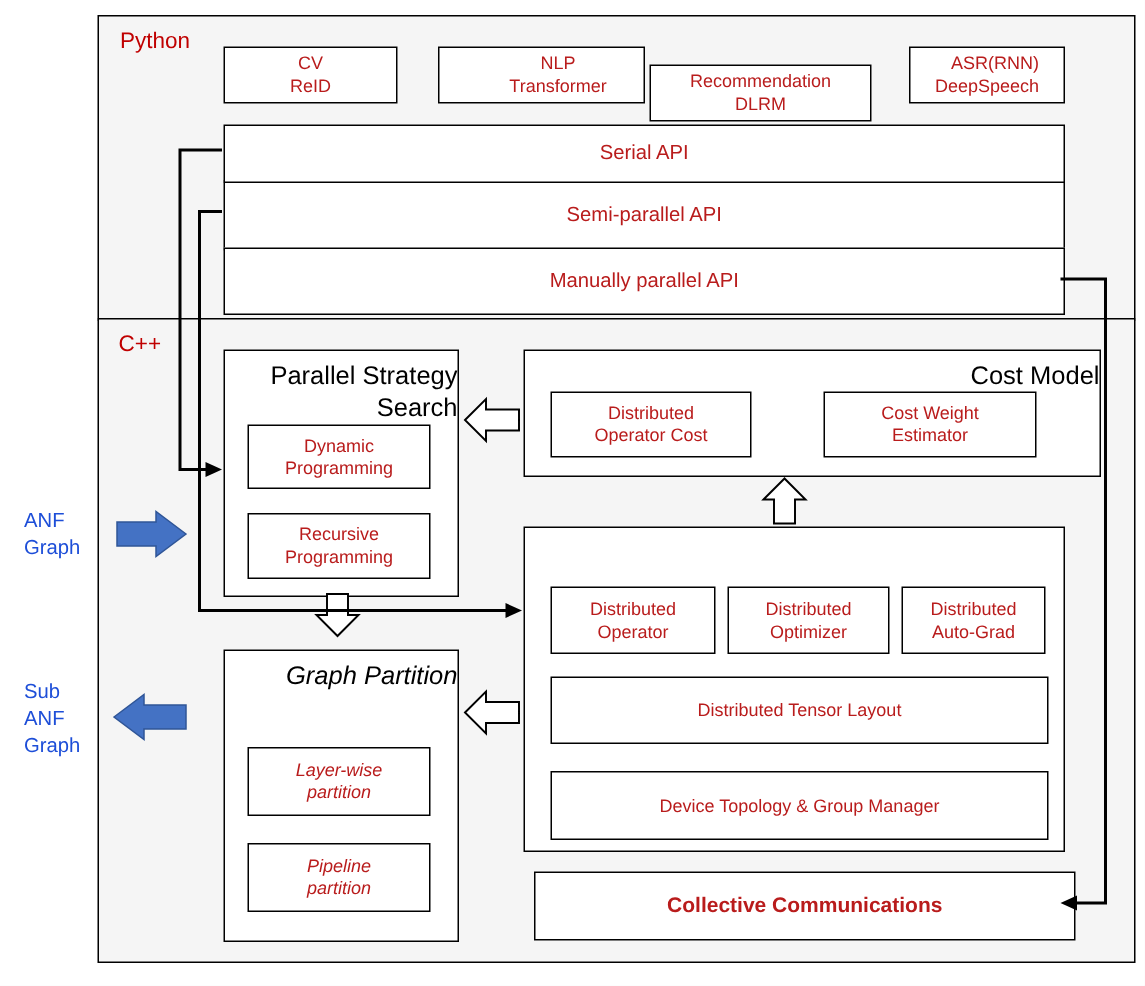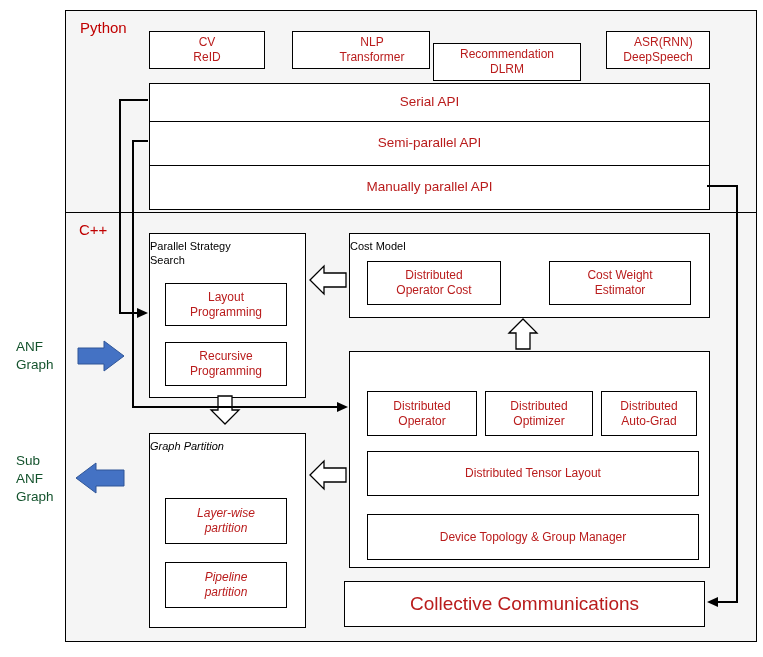--- a/index.html
+++ b/index.html
@@ -3,24 +3,24 @@
 <meta charset="utf-8">
 <style>
   html,body { margin:0; padding:0; background:#ffffff; font-family:"Liberation Sans", sans-serif; }
   .canvas { position:relative; width:763px; height:657px; background:#ffffff; overflow:hidden; }
   .section { position:absolute; border:1px solid #000; background:#f5f5f5; }
   .section-label { position:absolute; color:#c00000; font-size:15px; white-space:pre-line; }
   .box { position:absolute; border:1px solid #000; background:#ffffff; display:flex;
          align-items:center; justify-content:center; text-align:center;
          font-size:12px; line-height:1.25; color:#b91c1c; white-space:pre-line; }
   .container-box { position:absolute; border:1px solid #000; background:#ffffff; }
-  .ctitle { position:absolute; top:6px; left:0; width:100%; text-align:left;
-            font-size:11px; color:#000; white-space:pre-line; line-height:1.25; }
+  .ctitle { position:absolute; top:6px; left:0; width:100%; text-align:right;
+            font-size:17px; color:#000; white-space:pre-line; line-height:1.25; }
   .api { font-size:13.5px; }
-  .side-label { position:absolute; font-size:13.5px; color:#14532d; white-space:pre-line; line-height:1.35; }
+  .side-label { position:absolute; font-size:13.5px; color:#1d4ed8; white-space:pre-line; line-height:1.35; }
   svg.overlay { position:absolute; left:0; top:0; pointer-events:none; z-index:10; }
 </style>
 </head>
 <body>
 
 <div class="canvas">
 
   <div class="section" style="left:65px; top:10px; width:690px; height:202px;">
     <div class="section-label" style="left:14px; top:8px;">Python</div>
 
@@ -37,27 +37,27 @@
     <div class="box api" style="left:83px; top:72px; width:559px; height:37px;">Serial API</div>
     <div class="box api" style="left:83px; top:154px; width:559px; height:43px;">Manually parallel API</div>
   </div>
 
   <div class="section" style="left:65px; top:212px; width:690px; height:428px;">
     <div class="section-label" style="left:13px; top:8px;">C++</div>
 
     <div class="container-box" style="left:83px; top:20px; width:155px; height:163px;">
       <div class="ctitle">Parallel Strategy
 Search</div>
-      <div class="box" style="left:15px; top:49px; width:120px; height:41px;">Layout
+      <div class="box" style="left:15px; top:49px; width:120px; height:41px;">Dynamic
 Programming</div>
       <div class="box" style="left:15px; top:108px; width:120px; height:42px;">Recursive
 Programming</div>
     </div>
 
-    <div class="container-box" style="left:283px; top:20px; width:359px; height:83px;">
+    <div class="container-box" style="left:283px; top:20px; width:359px; height:83px;padding-left:24px;">
       <div class="ctitle">Cost Model</div>
       <div class="box" style="left:17px; top:27px; width:132px; height:42px;">Distributed
 Operator Cost</div>
       <div class="box" style="left:199px; top:27px; width:140px; height:42px;">Cost Weight
 Estimator</div>
     </div>
 
     <div class="container-box" style="left:283px; top:138px; width:359px; height:215px;">
       <div class="box" style="left:17px; top:39px; width:108px; height:43px;">Distributed
 Operator</div>
@@ -70,21 +70,21 @@
     </div>
 
     <div class="container-box" style="left:83px; top:220px; width:155px; height:193px;font-style:italic;">
       <div class="ctitle">Graph Partition</div>
       <div class="box" style="left:15px; top:64px; width:120px; height:44px;">Layer-wise
 partition</div>
       <div class="box" style="left:15px; top:128px; width:120px; height:44px;">Pipeline
 partition</div>
     </div>
 
-    <div class="box" style="left:278px; top:368px; width:359px; height:44px; font-size:19px;">Collective Communications</div>
+    <div class="box" style="left:290px; top:368px; width:359px; height:44px; font-size:14px;font-weight:bold;">Collective Communications</div>
   </div>
 
   <div class="side-label" style="left:16px; top:338px;">ANF
 Graph</div>
   <div class="side-label" style="left:16px; top:452px;">Sub
 ANF
 Graph</div>
 
   <svg class="overlay" width="763" height="657" viewBox="0 0 763 657">
 

